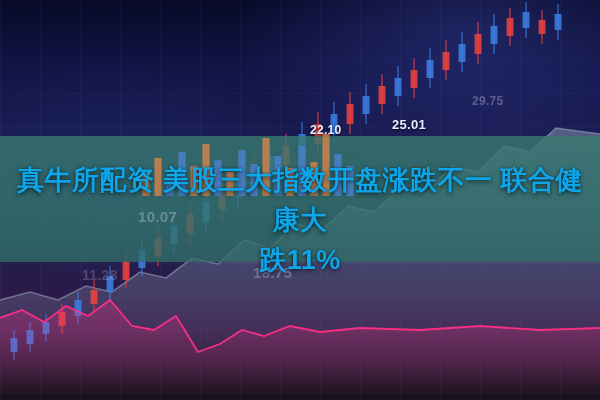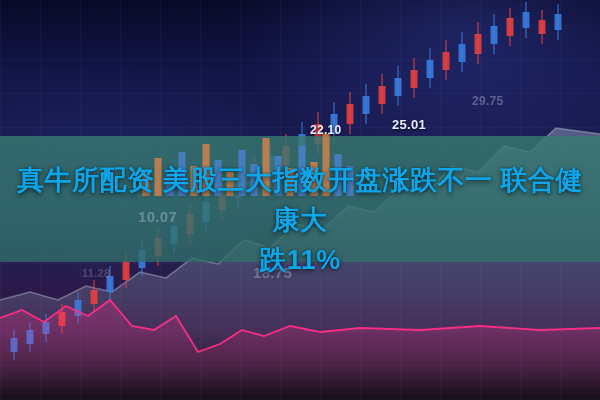--- a/index.html
+++ b/index.html
@@ -222,21 +222,21 @@
         <rect x="346.5" y="166" width="7" height="30" fill="#4b7fd4" opacity="0.75"></rect>
       </g>
   </svg>
 
   <div id="labels">
       <div class="plabel bright" style="left: 310px; top: 123px; font-size: 12px;">22.10</div>
       <div class="plabel bright" style="left: 392px; top: 117px; font-size: 13px;">25.01</div>
       <div class="plabel dim" style="left: 472px; top: 94px; font-size: 12px;">29.75</div>
       <div class="plabel dim" style="left: 138px; top: 208px; font-size: 15px;">10.07</div>
       <div class="plabel dim" style="left: 253px; top: 264px; font-size: 15px;">18.75</div>
-      <div class="plabel dimmer" style="left: 82px; top: 267px; font-size: 11px;">11.28</div>
+      <div class="plabel dimmer" style="left: 82px; top: 267px; font-size: 14px;">11.28</div>
     </div>
 
   <div id="headline">
     <span class="l1">真牛所配资 美股三大指数开盘涨跌不一 联合健康大</span>
     <span class="l2">跌11%</span>
   </div>
 
 </div>
 
 </body></html>

